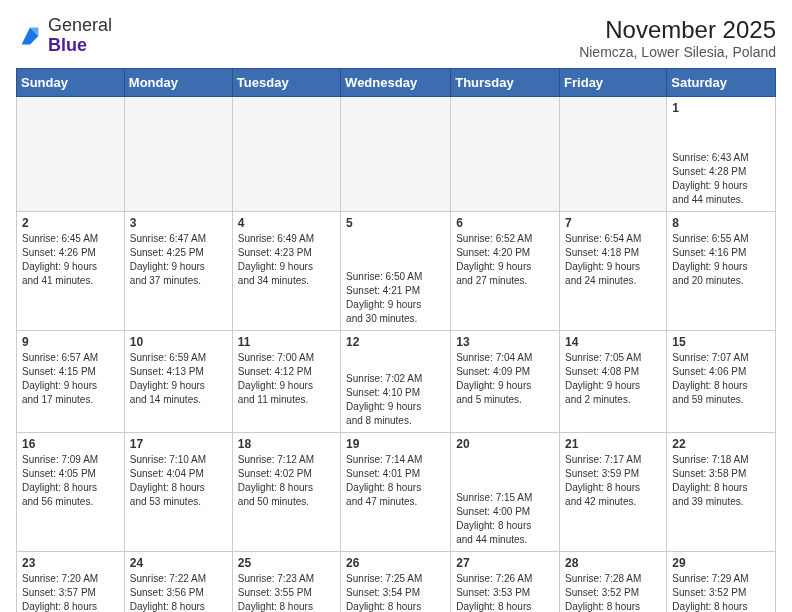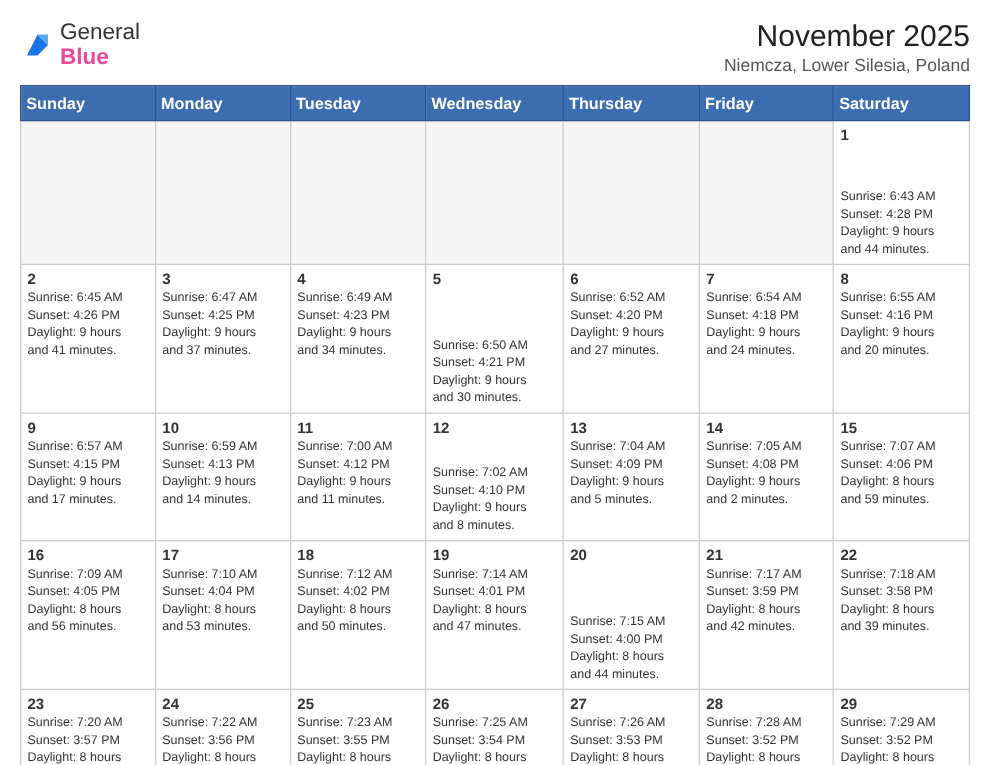--- a/index.html
+++ b/index.html
@@ -21,21 +21,21 @@
       display: flex;
       align-items: center;
       gap: 4px;
     }
     .logo-text {
       font-size: 18px;
       color: #333;
       line-height: 1.1;
     }
     .logo-text span {
-      color: #ec4899;
+      color: #4c1d95;
       font-weight: bold;
     }
     .logo-blue-shape {
       width: 28px;
       height: 28px;
     }
     .title-area {
       text-align: right;
     }
     .month-title {

